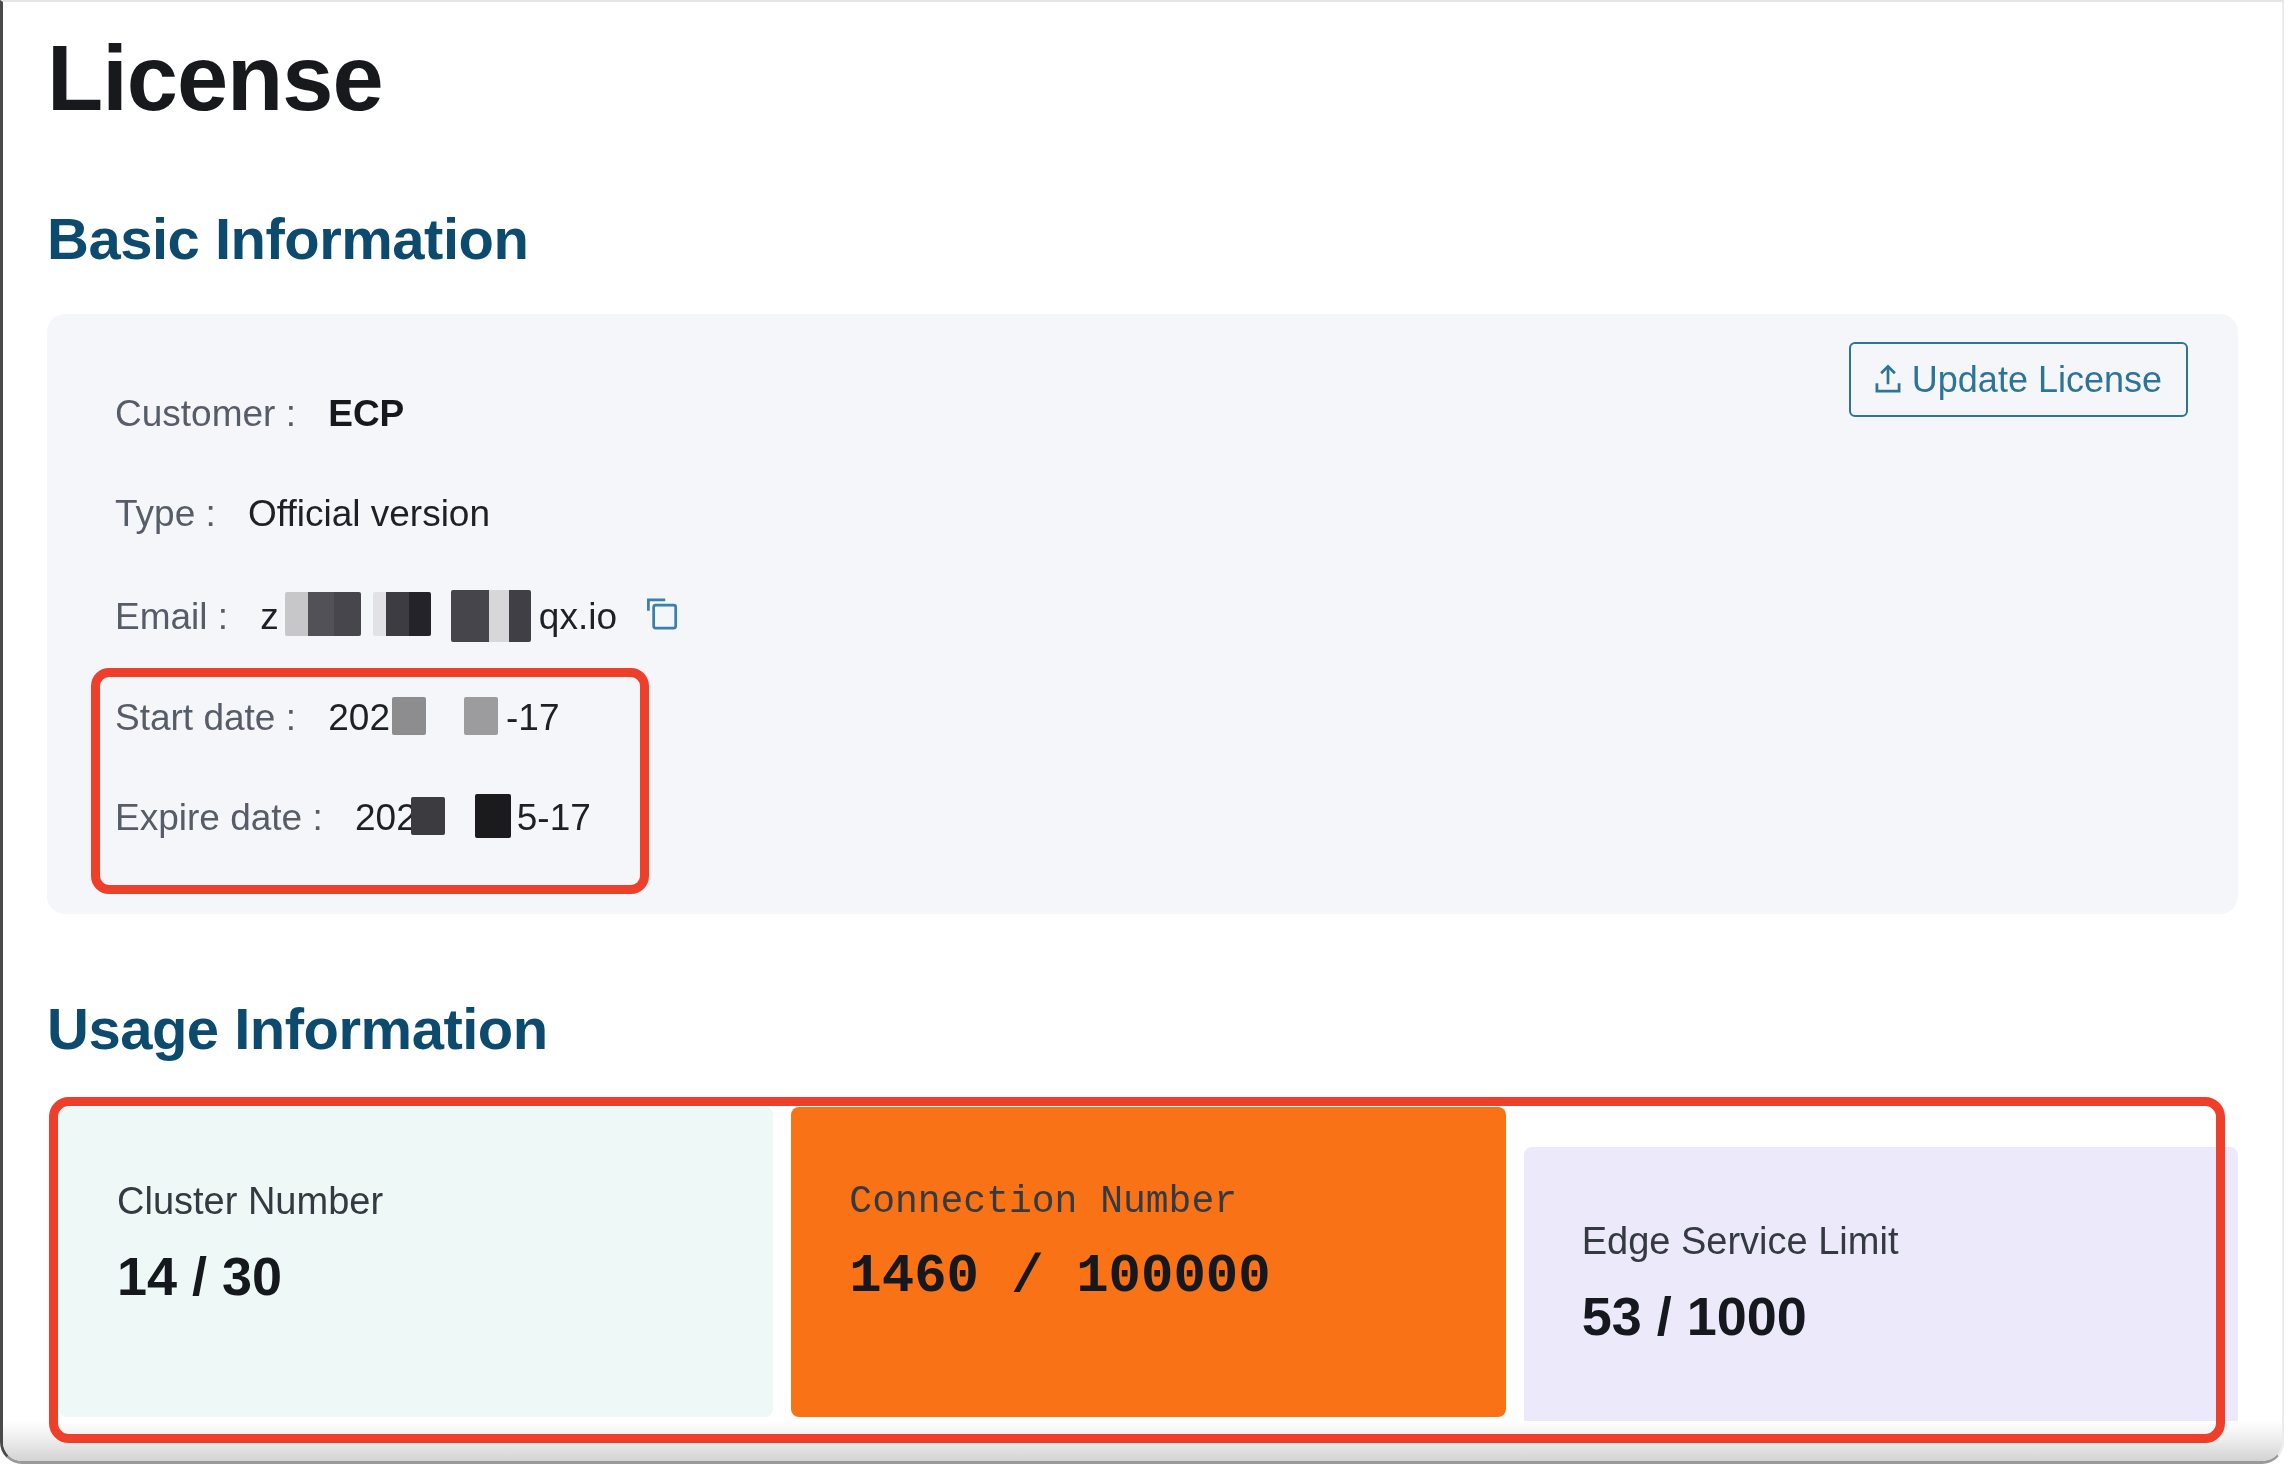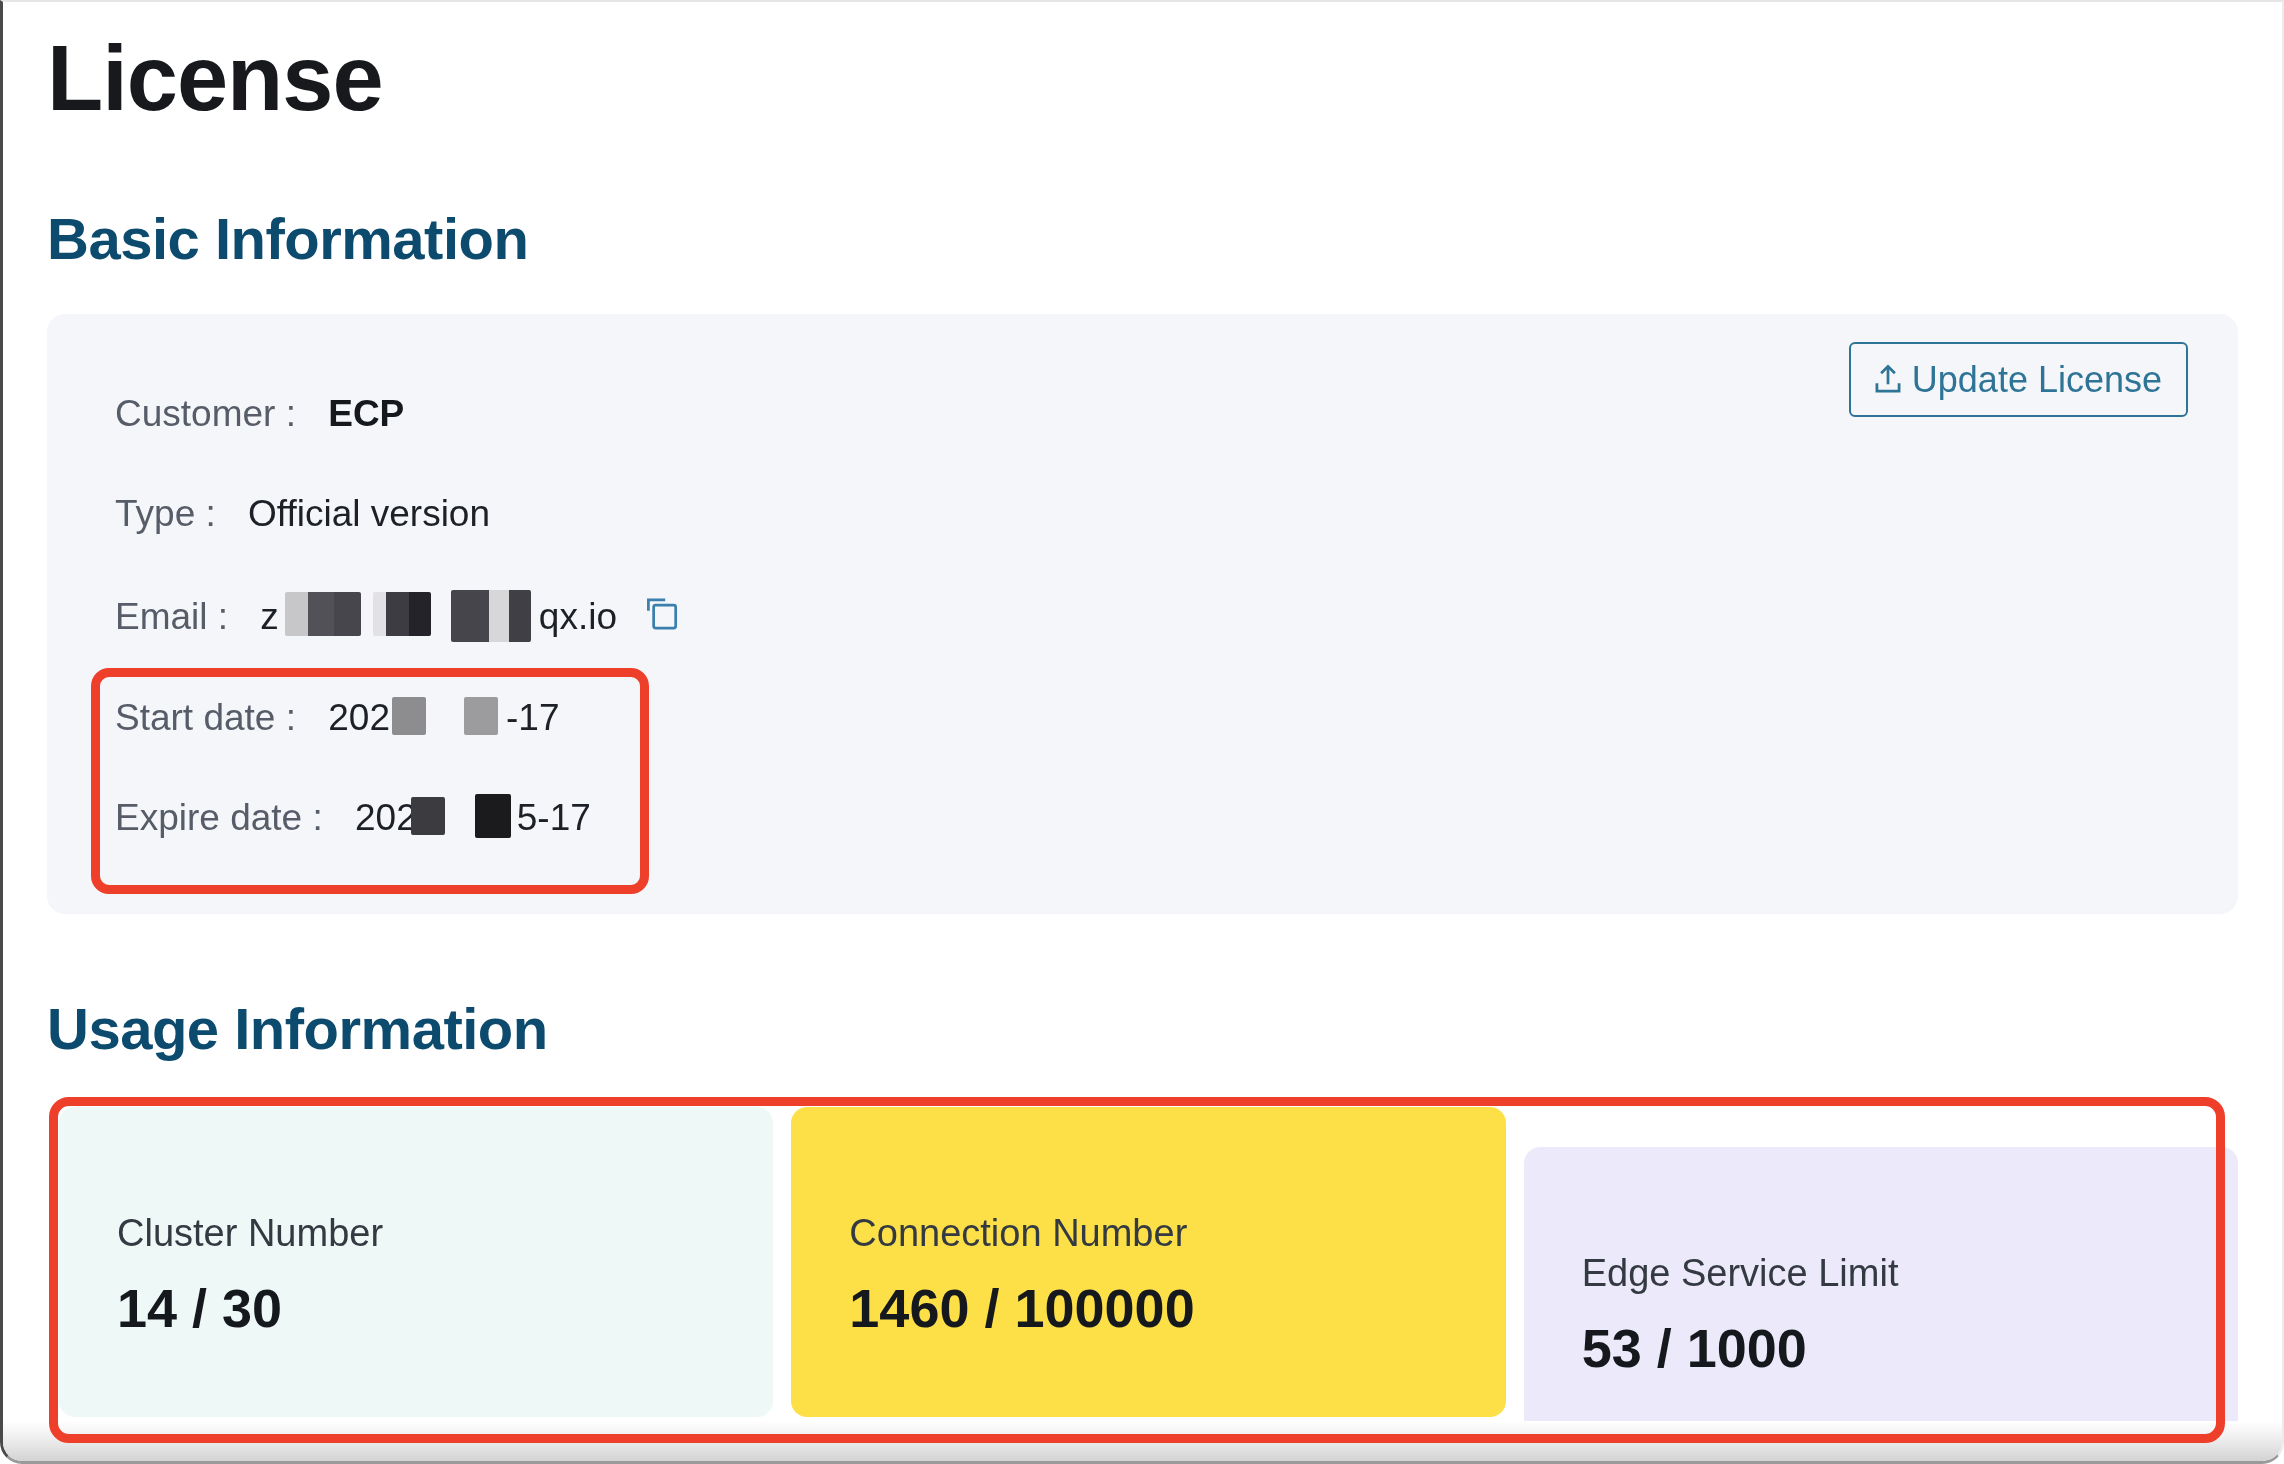--- a/index.html
+++ b/index.html
@@ -52,22 +52,22 @@
 
   
   .annotation{position:absolute;border:9px solid #ee3f2b;pointer-events:none;z-index:5;
               background:transparent;}
   .annotation.dates{left:44px;top:354px;width:540px;height:208px;border-radius:18px;}
   .annotation.usage{left:2px;top:-10px;width:2158px;height:328px;border-radius:20px;}
 
   
   .cards-row{position:relative;margin-top:44px;height:310px;display:flex;gap:18px;
              padding-left:12px;box-sizing:border-box;}
-  .usage-card{flex:1;height:310px;border-radius:16px;box-sizing:border-box;
-              padding:104px 0 0 58px;}
+  .usage-card{flex:1;height:310px;border-radius:8px;box-sizing:border-box;
+              padding:72px 0 0 58px;}
   .usage-card .card-label{font-size:38px;color:#343a41;line-height:1.2;}
   .usage-card .card-value{font-size:54px;font-weight:bold;color:#15181c;margin-top:22px;line-height:1.1;}
 
   
   .footer-strip{position:absolute;left:0;right:0;bottom:0;height:40px;
                 background:linear-gradient(180deg,#ffffff 0%,#f0f0f0 40%,#d3d3d3 100%);}
 </style>
 </head>
 <body>
 
@@ -123,21 +123,21 @@
 
     <h2 class="section-heading">Usage Information</h2>
 
     <div class="cards-row">
 
       <div class="usage-card" style="background: rgb(237, 248, 247);">
         <div class="card-label">Cluster Number</div>
         <div class="card-value">14 / 30</div>
       </div>
 
-      <div class="usage-card" style="background: #fde047;">
+      <div class="usage-card" style="background: #f97316; font-family: Liberation Mono, monospace;">
         <div class="card-label">Connection Number</div>
         <div class="card-value">1460 / 100000</div>
       </div>
 
       <div class="usage-card" style="background: rgb(236, 234, 250); margin-top: 40px;">
         <div class="card-label">Edge Service Limit</div>
         <div class="card-value">53 / 1000</div>
       </div>
 
       <div class="annotation usage"></div>

